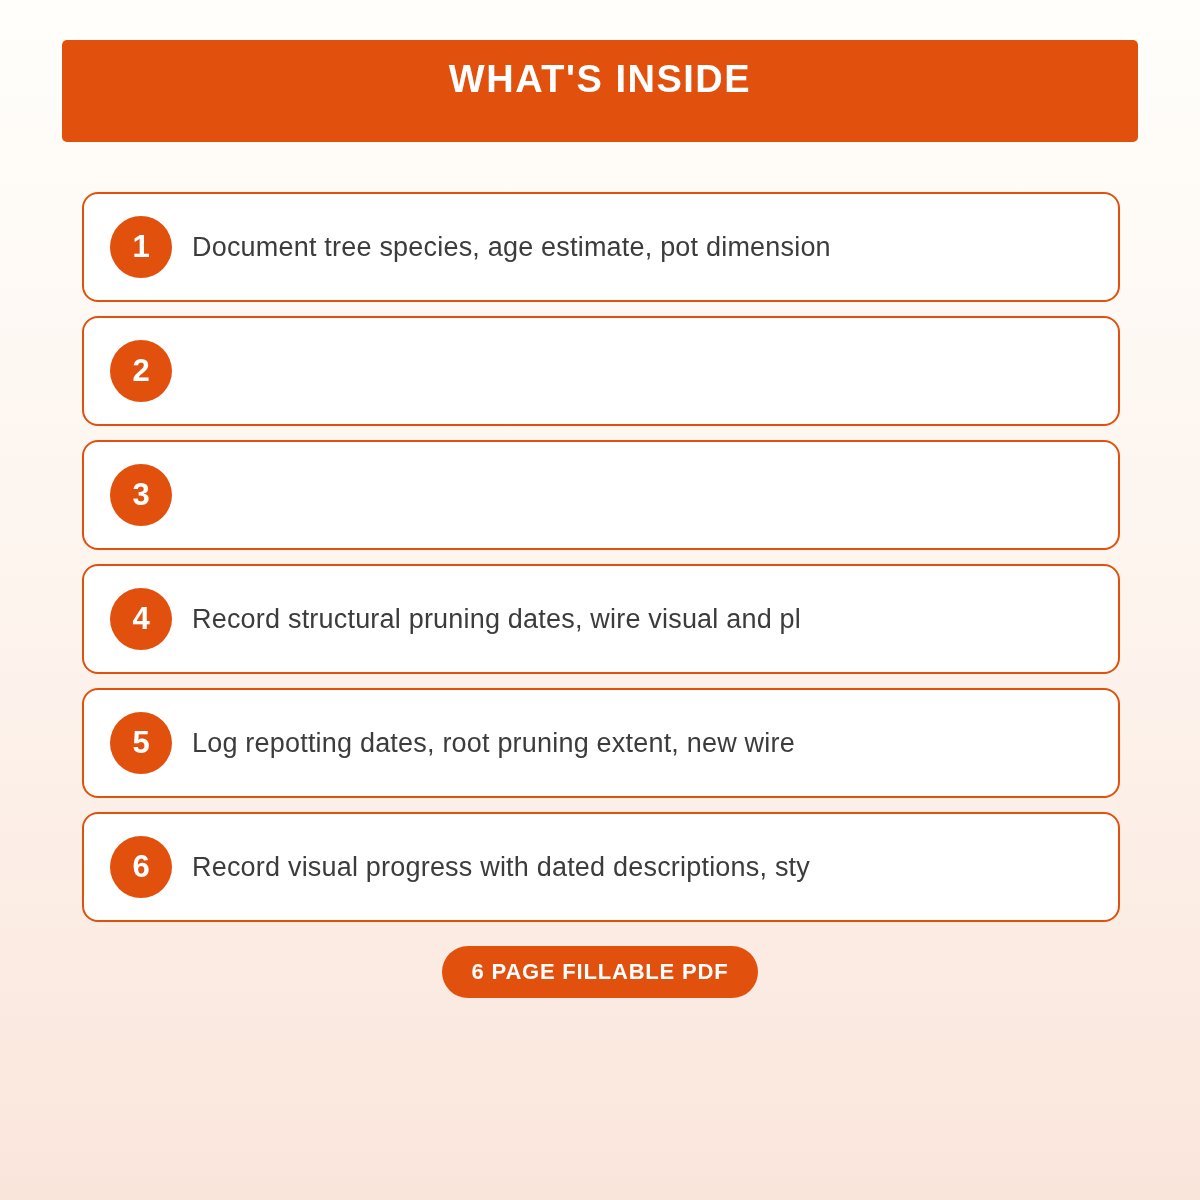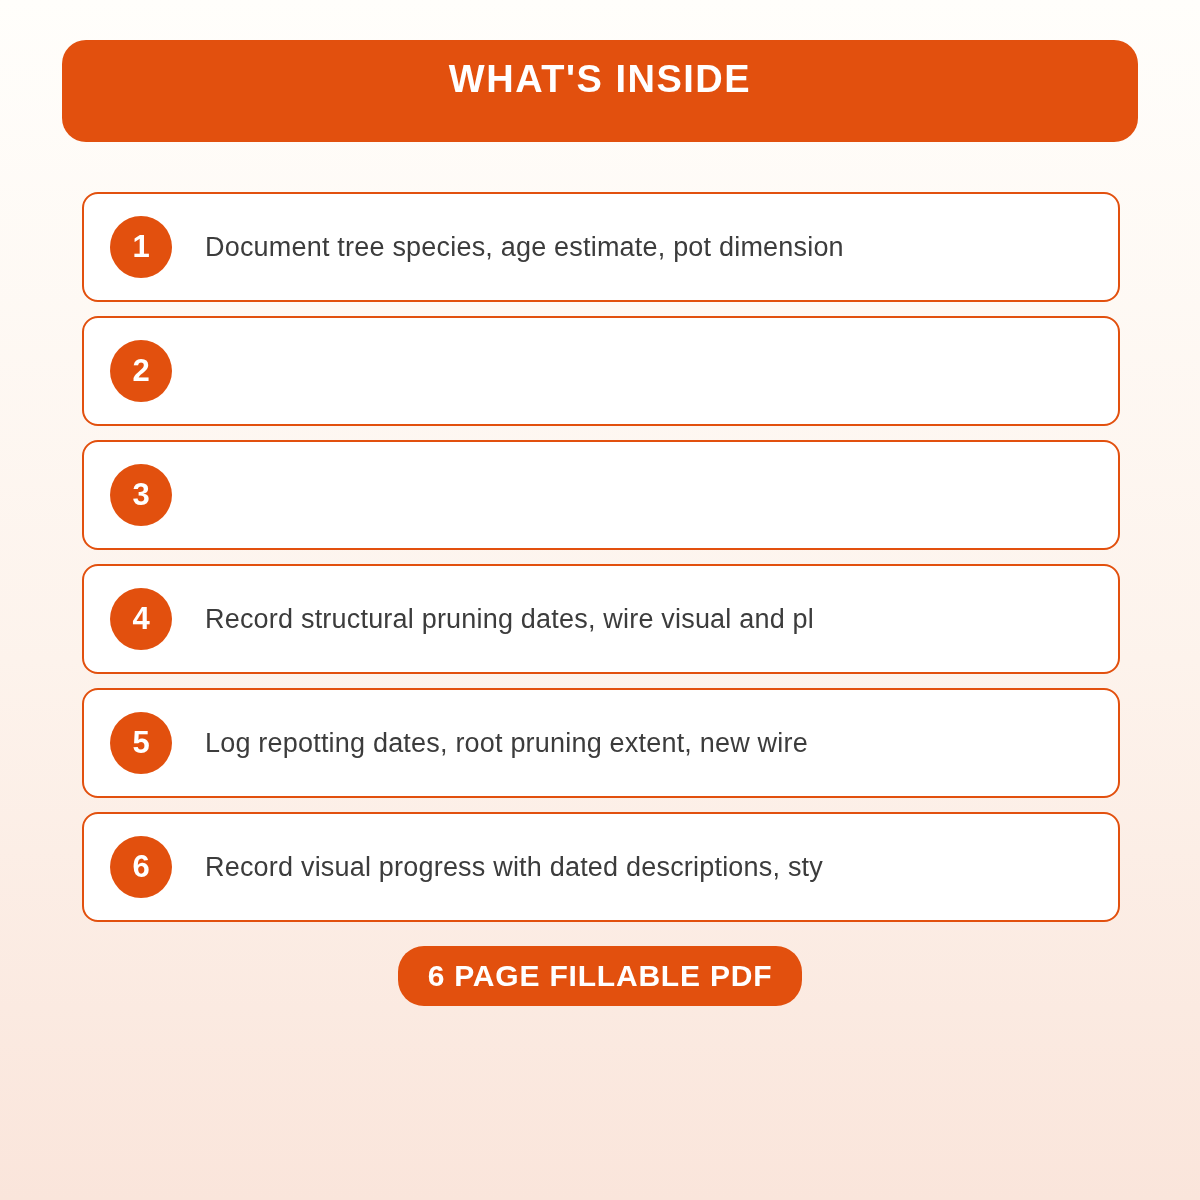--- a/index.html
+++ b/index.html
@@ -11,21 +11,21 @@
     height: 1200px;
     background: linear-gradient(180deg, #FFFEFB 0%, #FDF3EC 55%, #FAE5DB 100%);
     font-family: "Liberation Sans", sans-serif;
     overflow: hidden;
   }
   .header-banner {
     margin: 40px auto 0 62px;
     width: 1076px;
     height: 102px;
     background: #E2500E;
-    border-radius: 24px;
+    border-radius: 5px;
     box-sizing: border-box;
     padding-top: 18px;
     text-align: center;
   }
   .page-title {
     color: #FFFFFF;
     font-size: 38px;
     font-weight: 700;
     letter-spacing: 1.5px;
   }
@@ -53,34 +53,34 @@
     background: #E2500E;
     border-radius: 50%;
     display: flex;
     align-items: center;
     justify-content: center;
     color: #FFFFFF;
     font-size: 31px;
     font-weight: 700;
   }
   .item-text {
-    margin-left: 33px;
+    margin-left: 20px;
     font-size: 27px;
     color: #3C3C3C;
     letter-spacing: 0.2px;
   }
   .footer {
     margin-top: 24px;
     text-align: center;
   }
   .page-count-badge {
     display: inline-block;
     background: #E2500E;
     color: #FFFFFF;
-    font-size: 30px;
+    font-size: 22px;
     font-weight: 700;
     letter-spacing: 0.8px;
     padding: 13px 30px;
     border-radius: 26px;
   }
 </style>
 </head>
 <body>
 
 <div>

